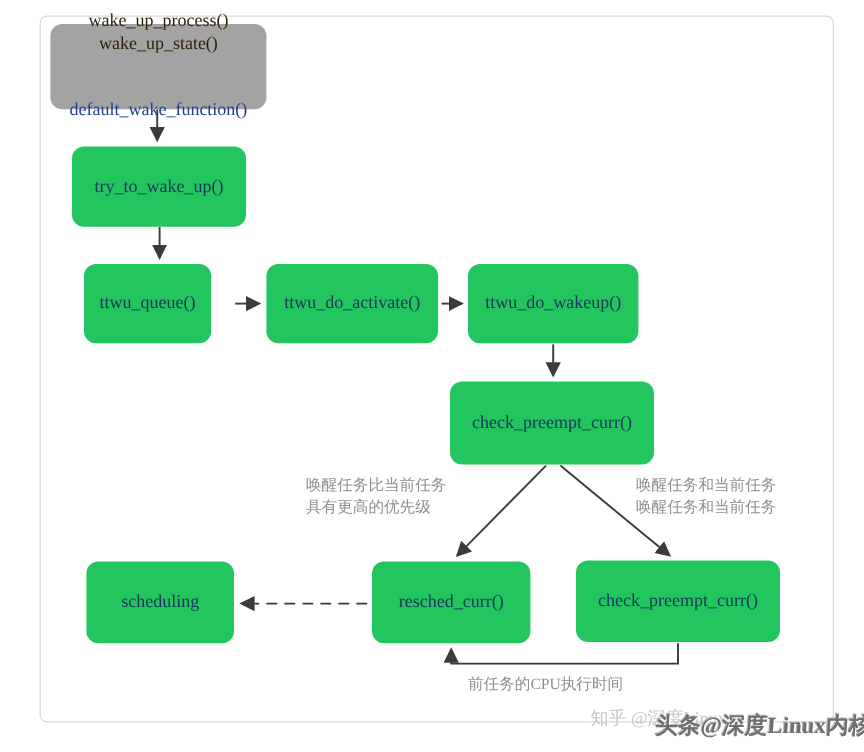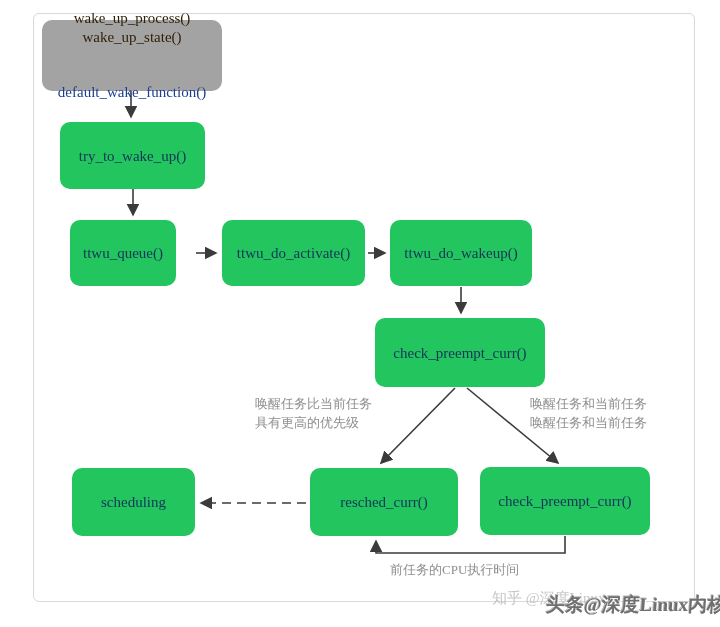--- a/index.html
+++ b/index.html
@@ -67,21 +67,21 @@
   <div class="node blue" style="left:70px;top:220px;width:106px;height:66px">ttwu_queue()</div>
 
   <div class="node blue" style="left:222px;top:220px;width:143px;height:66px">ttwu_do_activate()</div>
 
   <div class="node blue" style="left:390px;top:220px;width:142px;height:66px">ttwu_do_wakeup()</div>
 
   <div class="node blue" style="left:375px;top:318px;width:170px;height:69px">check_preempt_curr()</div>
 
   <div class="node blue" style="left:72px;top:468px;width:123px;height:68px">scheduling</div>
 
-  <div class="node blue" style="left:310px;top:468px;width:148px;height:68px">resched_curr()</div>
+  <div class="node blue" style="left:310px;top:468px;width:132px;height:68px">resched_curr()</div>
 
   <div class="node blue" style="left:480px;top:467px;width:170px;height:68px">check_preempt_curr()</div>
 
   <div class="annot" style="left:255px;top:394px;width:162px">
     <div>唤醒任务比当前任务</div>
     <div>具有更高的优先级</div>
   </div>
 
   <div class="annot" style="left:530px;top:394px;width:162px">
     <div>唤醒任务和当前任务</div>

